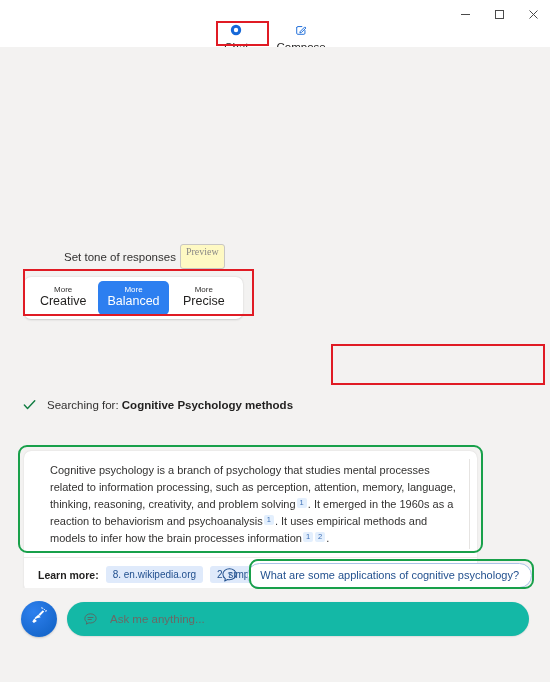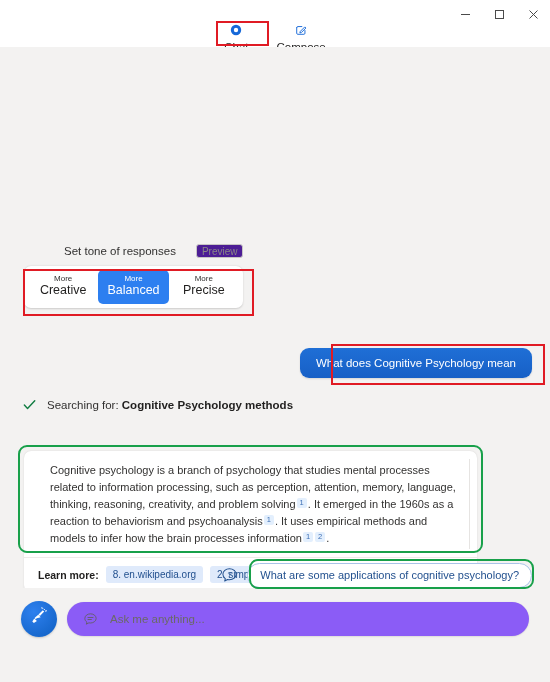--- a/index.html
+++ b/index.html
@@ -109,36 +109,37 @@
 
   
   .tone-wrap {
     position: absolute;
     left: 24px;
     top: 197px;
   }
   .tone-header {
     display: flex;
     align-items: center;
-    gap: 20px;
+    gap: 4px;
     padding-left: 40px;
     margin-bottom: 8px;
   }
   .tone-title {
     font-size: 11.5px;
     color: #323130;
   }
   .preview-badge {
     font-size: 10px;
     color: #8a8886;
     border: 1px solid #c8c6c4;
     border-radius: 3px;
-    padding: 1px 5px 0 5px;
+    padding: 1px 5px 11px 5px;
     line-height: 1.1;
-    background: #4c1d95;
+    background: #fef9c3;
+    font-family: Liberation Serif, serif;
   }
   .tone-pills {
     display: flex;
     background: #ffffff;
     border-radius: 7px;
     padding: 4px;
     box-shadow: 0 0.5px 2px rgba(0,0,0,0.16);
     width: 219px;
     box-sizing: border-box;
     align-items: flex-end;
@@ -302,21 +303,21 @@
     align-items: center;
     justify-content: center;
     box-shadow: 0 1px 2px rgba(0,0,0,0.18);
   }
   .composer {
     position: absolute;
     left: 67px;
     top: 602px;
     width: 462px;
     height: 34px;
-    background: #8b5cf6;
+    background: #14b8a6;
     border-radius: 17px;
     display: flex;
     align-items: center;
     gap: 10px;
     padding: 0 16px;
     box-sizing: border-box;
     box-shadow: 0 0.5px 1.6px rgba(0,0,0,0.14);
   }
   .composer-icon { display: flex; align-items: center; color: #605e5c; }
   .composer-input {
@@ -397,23 +398,20 @@
         <span class="sm">More</span>
         <span class="lg">Balanced</span>
       </div>
       <div class="tone-pill">
         <span class="sm">More</span>
         <span class="lg">Precise</span>
       </div>
     </div>
   </div>
 
-  <div class="user-row">
-    <div class="user-bubble">What does Cognitive Psychology mean</div>
-  </div>
 
   <div class="status-row" id="status-search">
     <span class="check-icon">
       <svg width="15" height="15" viewBox="0 0 16 16">
         <path d="M2.5 8.6l3.4 3.6L13.6 4" fill="none" stroke="#107c41" stroke-width="1.5" stroke-linecap="round" stroke-linejoin="round"></path>
       </svg>
     </span>
     <span><span>Searching for: </span><span class="status-strong">Cognitive Psychology methods</span></span>
   </div>
 

